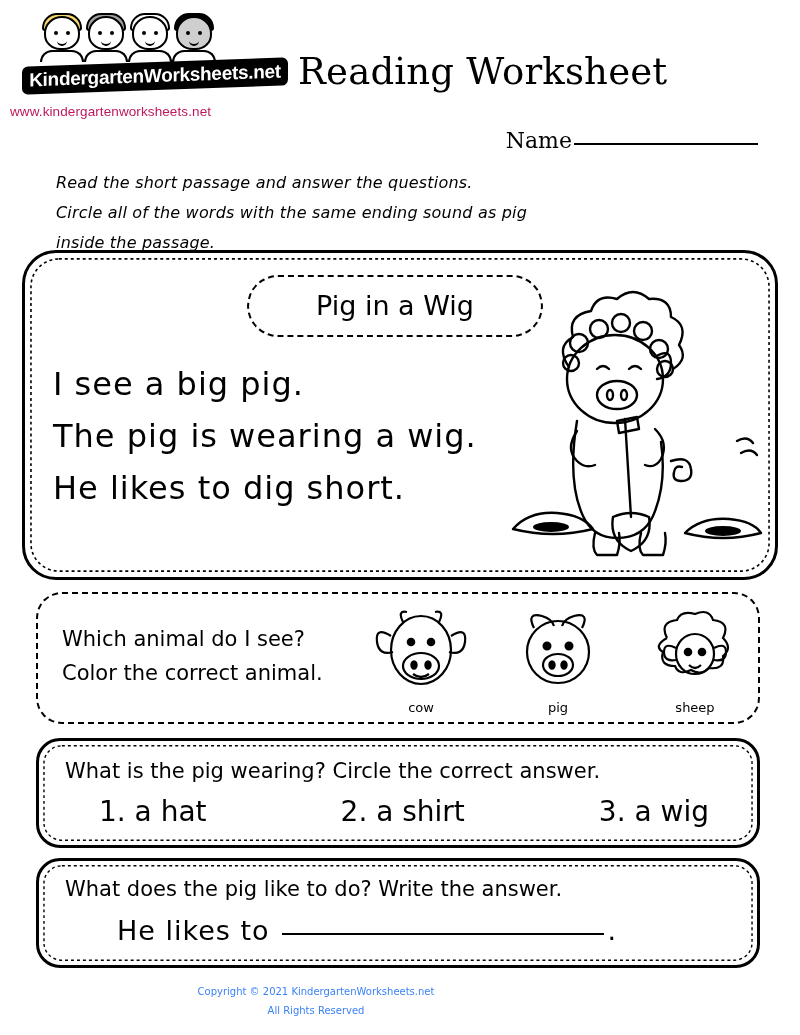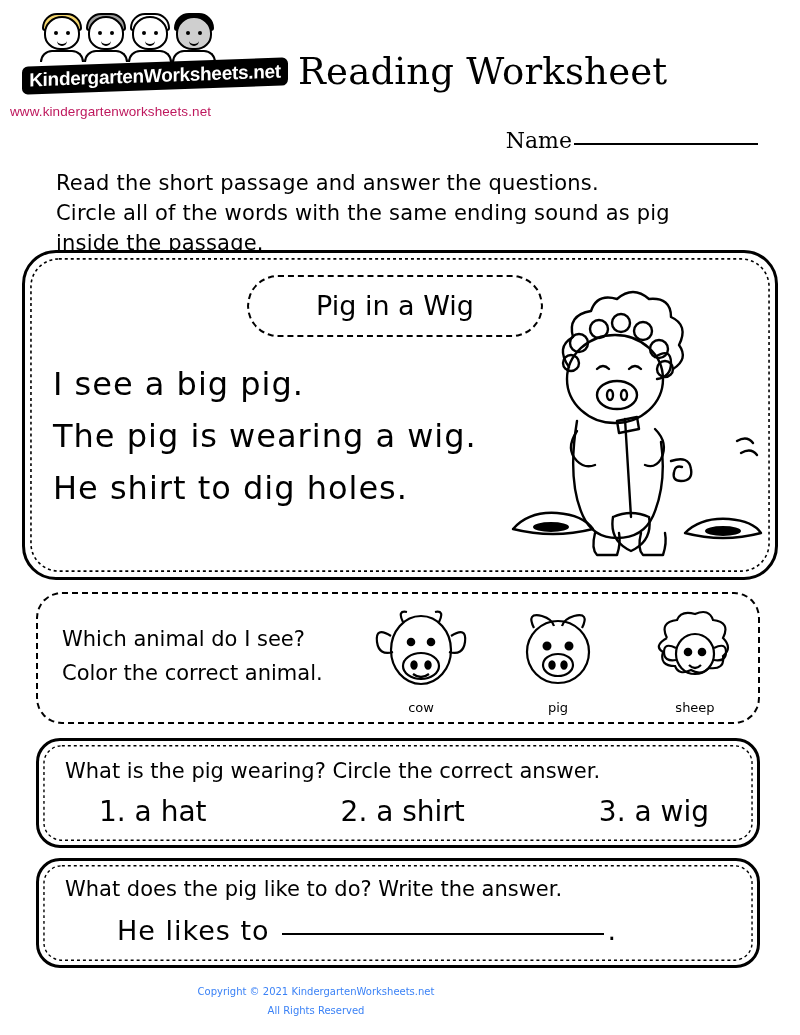--- a/index.html
+++ b/index.html
@@ -165,23 +165,24 @@
     vertical-align: 3px;
   }
 
   
   .instructions {
     position: absolute;
     left: 56px;
     top: 168px;
     width: 700px;
     font-family: "DejaVu Sans", sans-serif;
-    font-size: 21px;
+    font-size: 16px;
     line-height: 30px;
     letter-spacing: 0.2px;
+    font-style: italic;
   }
 
   
   .passage-box {
     position: absolute;
     left: 22px;
     top: 250px;
     width: 756px;
     height: 330px;
     border: 3px solid #000;
@@ -428,21 +429,21 @@
     <rect x="7" y="7" width="742" height="316" rx="28" ry="28" fill="none" stroke="#000" stroke-width="1.6" stroke-dasharray="3 3"></rect>
   </svg>
 
   <div class="title-bubble">
     <span>Pig in a Wig</span>
   </div>
 
   <div class="passage-lines">
     <div>I see a big pig.</div>
     <div>The pig is wearing a wig.</div>
-    <div>He shirt to dig holes.</div>
+    <div>He likes to dig short.</div>
   </div>
 
   <svg class="pig-art" viewBox="0 0 260 300">
     <g fill="none" stroke="#000" stroke-width="2.4" stroke-linecap="round" stroke-linejoin="round">
 
       <path d="M72 150 q-10 60 6 95 q10 22 34 22 q26 0 36 -22 q14 -32 8 -74"></path>
 
       <path d="M90 262 q-4 16 2 22 l20 0 q4 -12 2 -22"></path>
       <path d="M136 262 q-4 16 2 22 l20 0 q4 -12 2 -22"></path>
 

